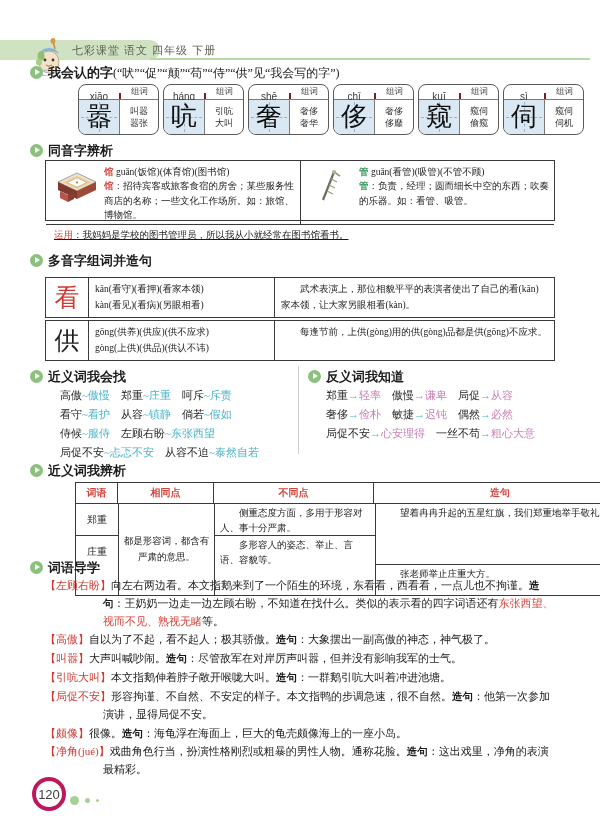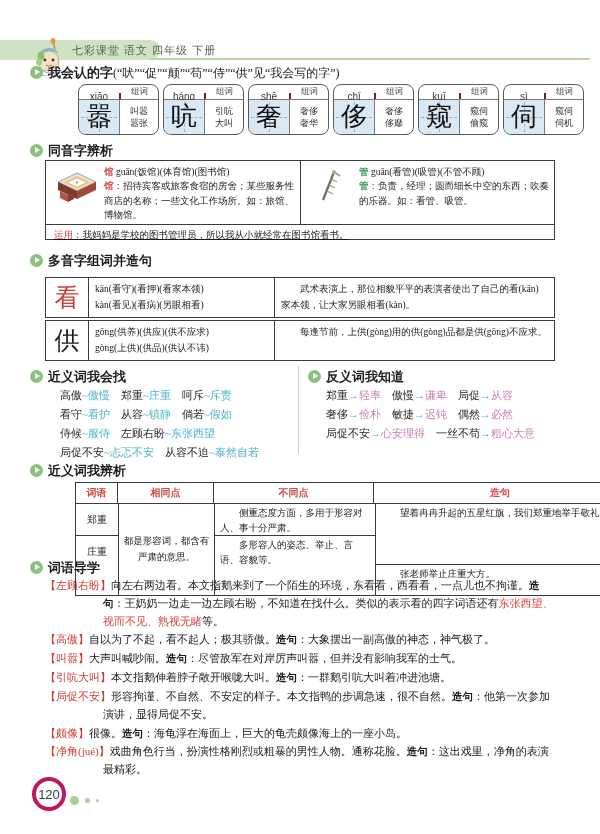--- a/index.html
+++ b/index.html
@@ -188,21 +188,21 @@
   
   .tbl {
     position: absolute;
     border: 1px solid #3a3a3a;
     box-sizing: border-box;
     background: #fff;
   }
   .tbl .row { display: flex; }
 
   
-  #homo-table { left: 45px; top: 160px; width: 510px; height: 80px; }
+  #homo-table { left: 45px; top: 160px; width: 510px; height: 61px; }
   #homo-table .half {
     width: 50%;
     box-sizing: border-box;
     display: flex;
     padding: 4px 4px;
   }
   #homo-table .half + .half { border-left: 1px solid #3a3a3a; }
   #homo-table .pic {
     flex: 0 0 54px;
     display: flex;

